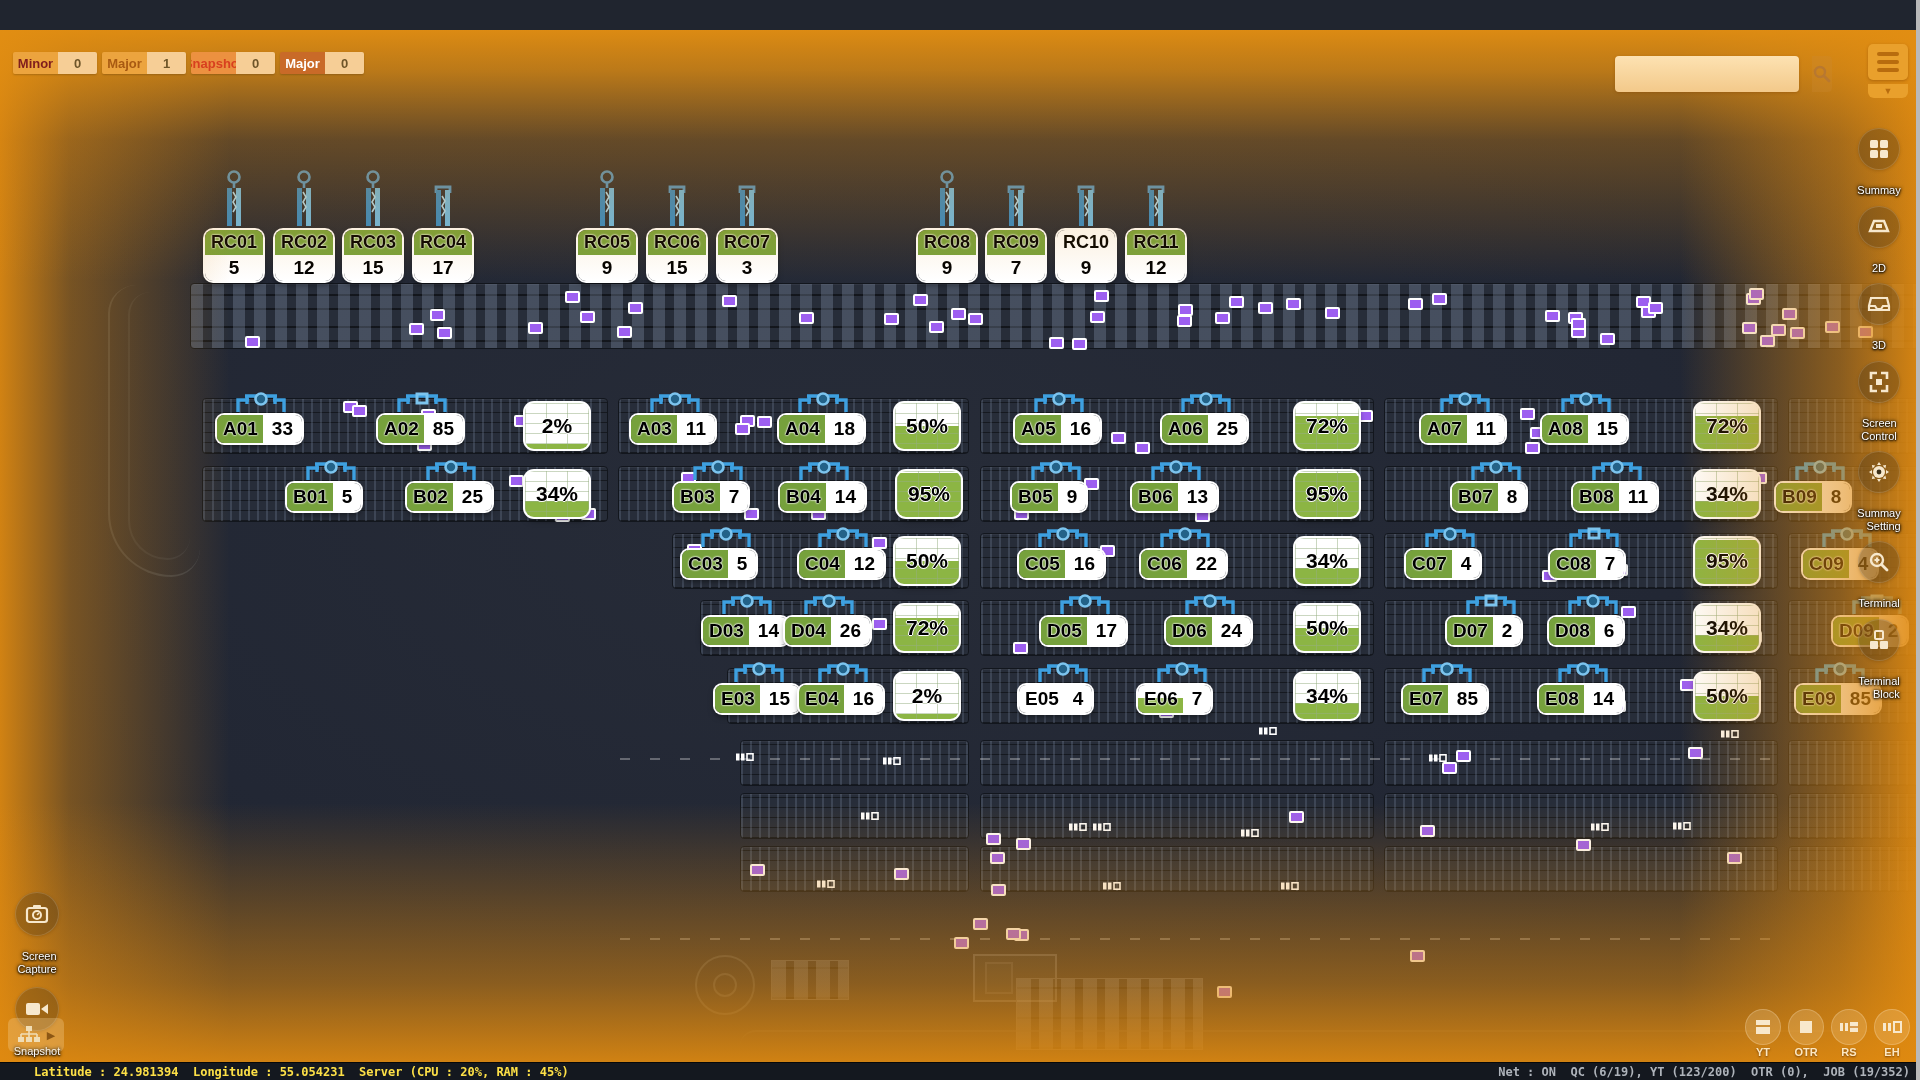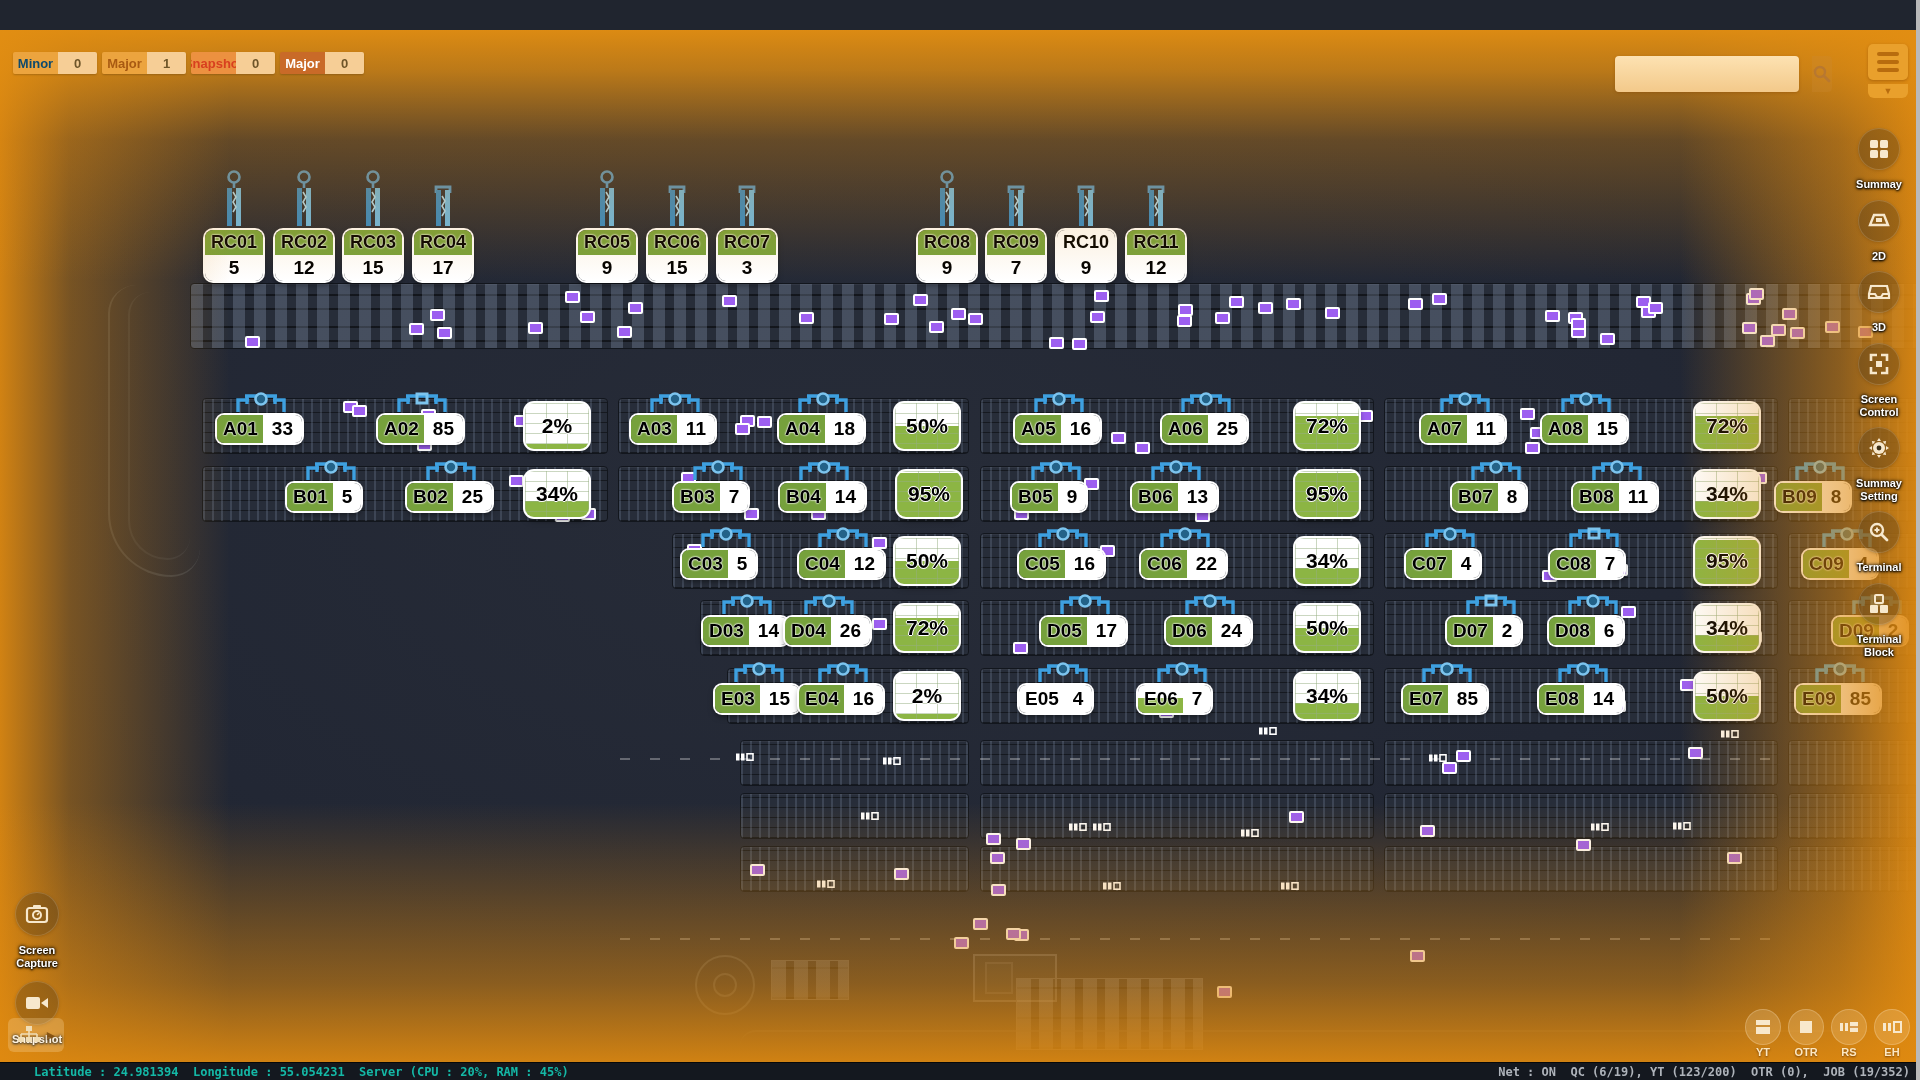--- a/index.html
+++ b/index.html
@@ -13,21 +13,21 @@
     display:flex;align-items:center;}
   .titlebar .title{font-size:14px;font-weight:bold;color:#111;padding-left:26px;letter-spacing:.2px;}
   .wincontrols{margin-left:auto;display:flex;align-items:center;gap:8px;padding-right:10px;}
   .winbtn{width:28px;height:22px;display:flex;align-items:center;justify-content:center;
     color:#1c1f26;font-size:15px;font-weight:bold;cursor:default;}
 
   
   .statusbar{position:absolute;left:0;bottom:0;right:0;height:17px;z-index:40;
     background:#14181f;border-top:1px solid #060809;display:flex;align-items:center;
     font-family:"DejaVu Sans Mono",monospace;font-size:12px;font-weight:bold;}
-  .statusbar .sleft{color:#14b8a6;padding-left:34px;white-space:pre;}
+  .statusbar .sleft{color:#fde047;padding-left:34px;white-space:pre;}
   .statusbar .sright{color:#aeb3ba;margin-left:auto;padding-right:10px;white-space:pre;}
   .winedge{position:absolute;right:0;top:0;bottom:0;width:4px;background:#b9b9b9;z-index:50;}
 
   
   .map{position:absolute;inset:30px 0 17px 0;background:
     radial-gradient(ellipse at 45% 45%, #272c38 0%, #222734 55%, #1e222c 100%);}
   .strip{position:absolute;background-color:#272d39;border:1px solid #12161d;border-radius:4px;
     background-image:
       repeating-linear-gradient(90deg, rgba(125,140,165,.26) 0 2px, transparent 2px 9px),
       repeating-linear-gradient(0deg, rgba(0,0,0,.45) 0 1px, transparent 1px 10px);
@@ -86,21 +86,21 @@
     linear-gradient(90deg, rgba(224,138,16,.92) 0px, rgba(224,138,16,.45) 70px, rgba(224,138,16,0) 230px),
     linear-gradient(270deg, rgba(224,138,16,.95) 0px, rgba(224,138,16,.55) 80px, rgba(224,138,16,0) 240px);}
 
   
   .alerts{position:absolute;left:13px;top:52px;display:flex;gap:5px;z-index:10;}
   .alert{display:flex;font-size:13px;font-weight:bold;border-radius:2px;overflow:hidden;
     box-shadow:0 1px 2px rgba(0,0,0,.2);}
   .alert .al{width:45px;height:22px;display:flex;align-items:center;justify-content:center;}
   .alert .av{width:39px;height:22px;display:flex;align-items:center;justify-content:center;
     background:#f6ce96;color:#6e5529;}
-  .alert.minor .al{background:#eca43e;color:#0c4a6e;}
+  .alert.minor .al{background:#eca43e;color:#7f1d1d;}
   .alert.major .al{background:#eca43e;color:#a85a12;}
   .alert.critical .al{background:#ec9140;color:#d8401f;}
   .alert.system .al{background:#c96a28;color:#fff;}
 
   
   .searchbox{position:absolute;left:1615px;top:56px;width:184px;height:36px;z-index:10;
     background:linear-gradient(#fde2b2,#f3c械98a);background:linear-gradient(#fde2b2,#f3c98a);
     border-radius:4px;display:flex;align-items:center;box-shadow:0 1px 3px rgba(120,60,0,.35);}
   .searchbox input{flex:1;border:none;outline:none;background:transparent;height:100%;
     padding:0 8px;font-size:14px;color:#6b4a1a;}
@@ -114,21 +114,21 @@
     background:#e9a02c;border-radius:0 0 6px 6px;display:flex;align-items:center;justify-content:center;
     color:#b86c0e;font-size:9px;cursor:pointer;}
 
   
   .sidebar{position:absolute;right:6px;top:128px;width:70px;z-index:10;display:flex;
     flex-direction:column;align-items:center;}
   .side-item{display:flex;flex-direction:column;align-items:center;margin-bottom:9px;cursor:pointer;}
   .side-circle{width:42px;height:42px;border-radius:50%;background:rgba(60,48,25,.30);
     box-shadow:inset 0 0 0 1px rgba(255,240,210,.18), 0 1px 3px rgba(90,50,0,.25);
     display:flex;align-items:center;justify-content:center;}
-  .side-label{margin-top:8px;font-size:11px;font-weight:bold;color:#fff;text-align:center;line-height:1.15;
+  .side-label{margin-top:14px;font-size:11px;font-weight:normal;color:#fff;text-align:right;line-height:1.15;
     text-shadow:0 1px 2px #000,0 0 3px #000,0 0 4px rgba(0,0,0,.8);}
 
   
   .lefttools{position:absolute;left:4px;top:892px;width:66px;z-index:10;display:flex;
     flex-direction:column;align-items:center;}
   .tool-item{display:flex;flex-direction:column;align-items:center;margin-bottom:12px;cursor:pointer;}
   .treepanel{position:absolute;left:8px;top:1018px;width:56px;height:34px;z-index:10;
     background:rgba(250,215,160,.30);border-radius:6px;display:flex;align-items:center;
     justify-content:center;gap:6px;cursor:pointer;}
   .treepanel .chev{color:rgba(120,70,10,.8);font-size:11px;}

